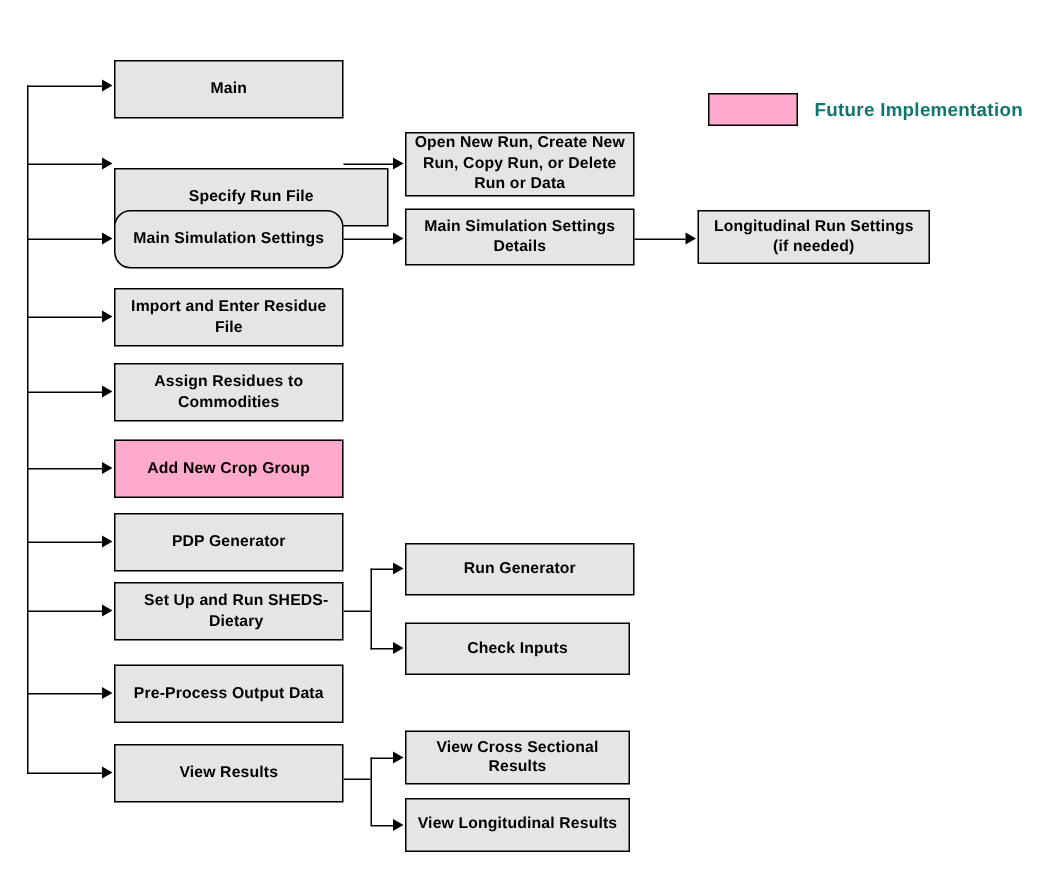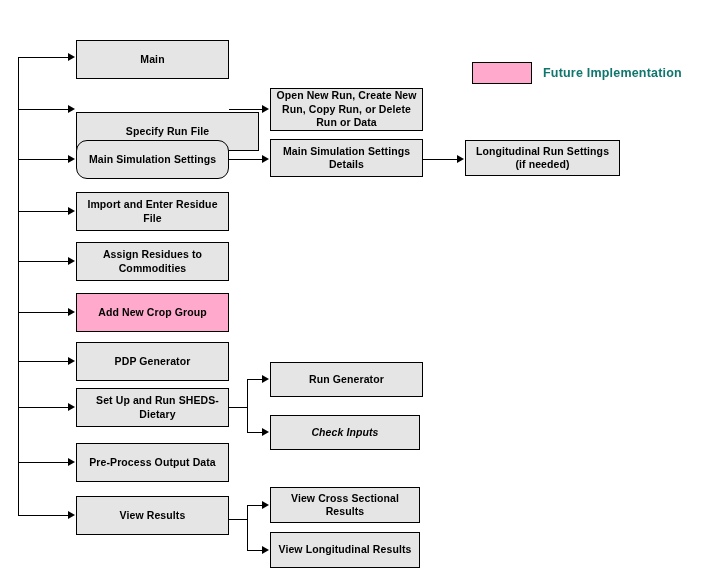--- a/index.html
+++ b/index.html
@@ -145,21 +145,21 @@
   <div class="node cyan" style="left:76px; top:443px; width:153px; height:39px;">Pre-Process Output Data</div>
 
   <div class="node cyan" style="left:76px; top:496px; width:153px; height:39px;">View Results</div>
 
   <div class="node cyan" style="left:270px; top:88px; width:153px; height:43px;">Open New Run, Create New Run, Copy Run, or Delete Run or Data</div>
 
   <div class="node cyan" style="left:270px; top:139px; width:153px; height:38px;">Main Simulation Settings Details</div>
 
   <div class="node cyan" style="left:270px; top:362px; width:153px; height:35px;">Run Generator</div>
 
-  <div class="node cyan" style="left:270px; top:415px; width:150px; height:35px;font-style:italic;">Check Inputs</div>
+  <div class="node cyan" style="left:270px; top:415px; width:150px; height:35px;">Check Inputs</div>
 
   <div class="node cyan" style="left:270px; top:487px; width:150px; height:36px;">View Cross Sectional Results</div>
 
   <div class="node cyan" style="left:270px; top:532px; width:150px; height:36px;">View Longitudinal  Results</div>
 
   <div class="node cyan" style="left:465px; top:140px; width:155px; height:36px;">Longitudinal Run Settings (if needed)</div>
 
   <div class="legend-swatch" style="left:472px; top:62px; width:60px; height:22px;"></div>
   <div class="legend-label" style="left:543px; top:66px;">Future Implementation</div>
 

